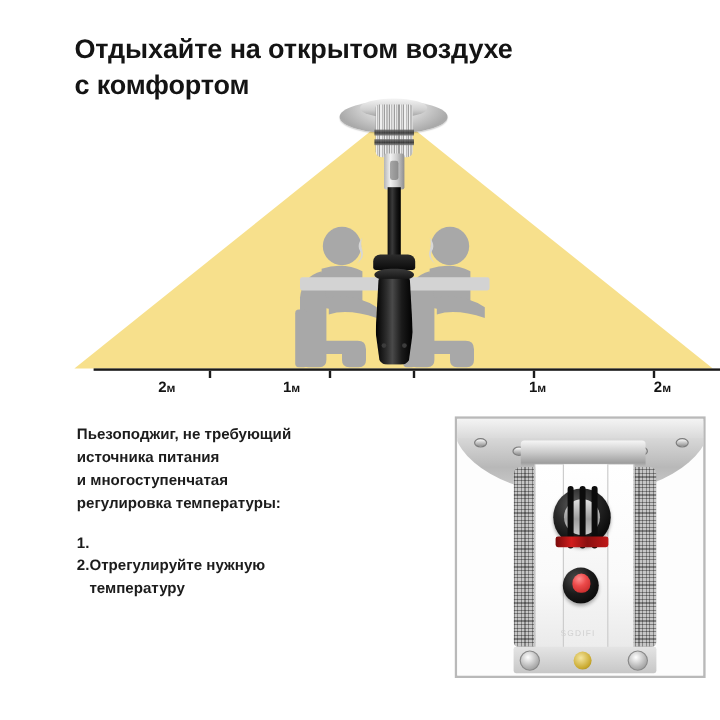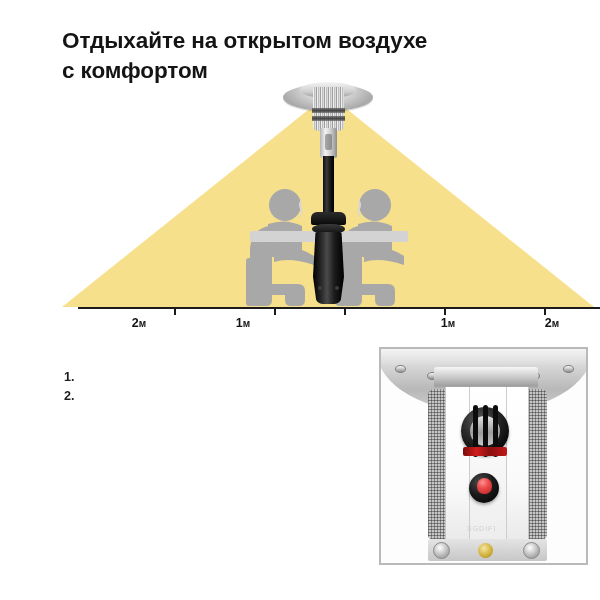--- a/index.html
+++ b/index.html
@@ -516,27 +516,33 @@
     </div>
     <div class="scale-label" style="left:404px;">
       <span>1</span><span class="unit">м</span>
     </div>
     <div class="scale-label" style="left:508px;">
       <span>2</span><span class="unit">м</span>
     </div>
   </div>
 
   <div class="feature-block">
+    <div class="feature-text">Пьезоподжиг, не требующий
+источника питания
+и многоступенчатая
+регулировка температуры:</div>
 
     <div class="steps">
       <div class="step">
         <span class="step-num">1.</span>
       </div>
       <div class="step">
         <span class="step-num">2.</span>
+        <span class="step-text">Отрегулируйте нужную
+  температуру</span>
       </div>
     </div>
   </div>
 
   <div class="photo-frame">
     <div class="photo-inner">
 
       <div class="ph-dome"></div>
       <div class="ph-dome-top"></div>
 

